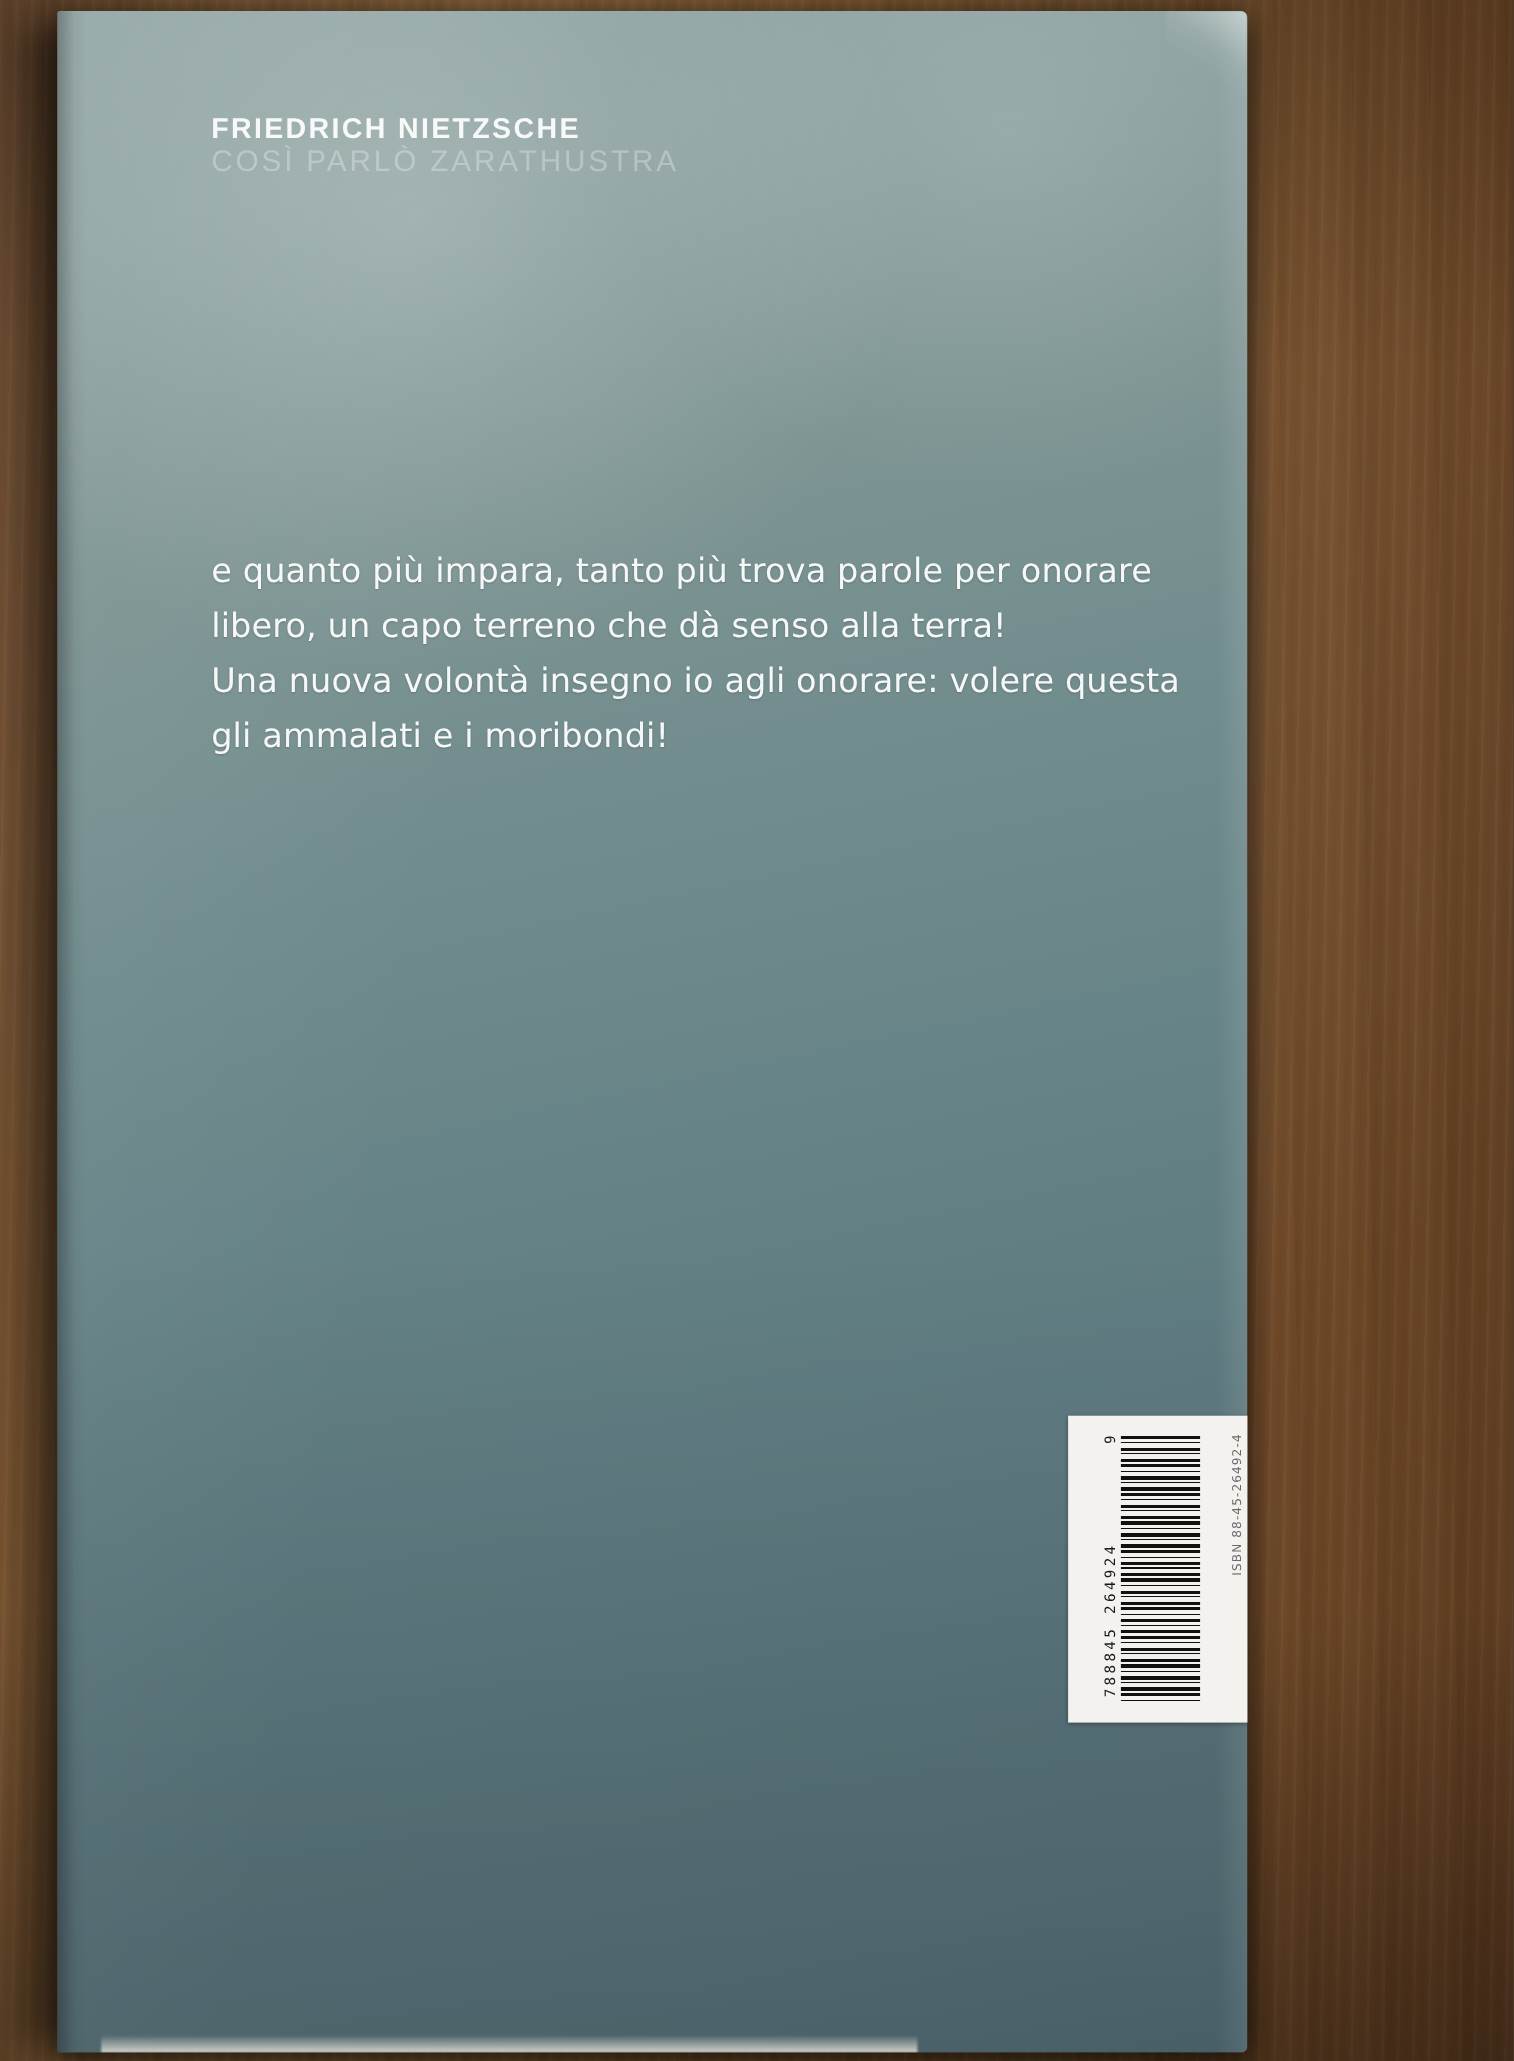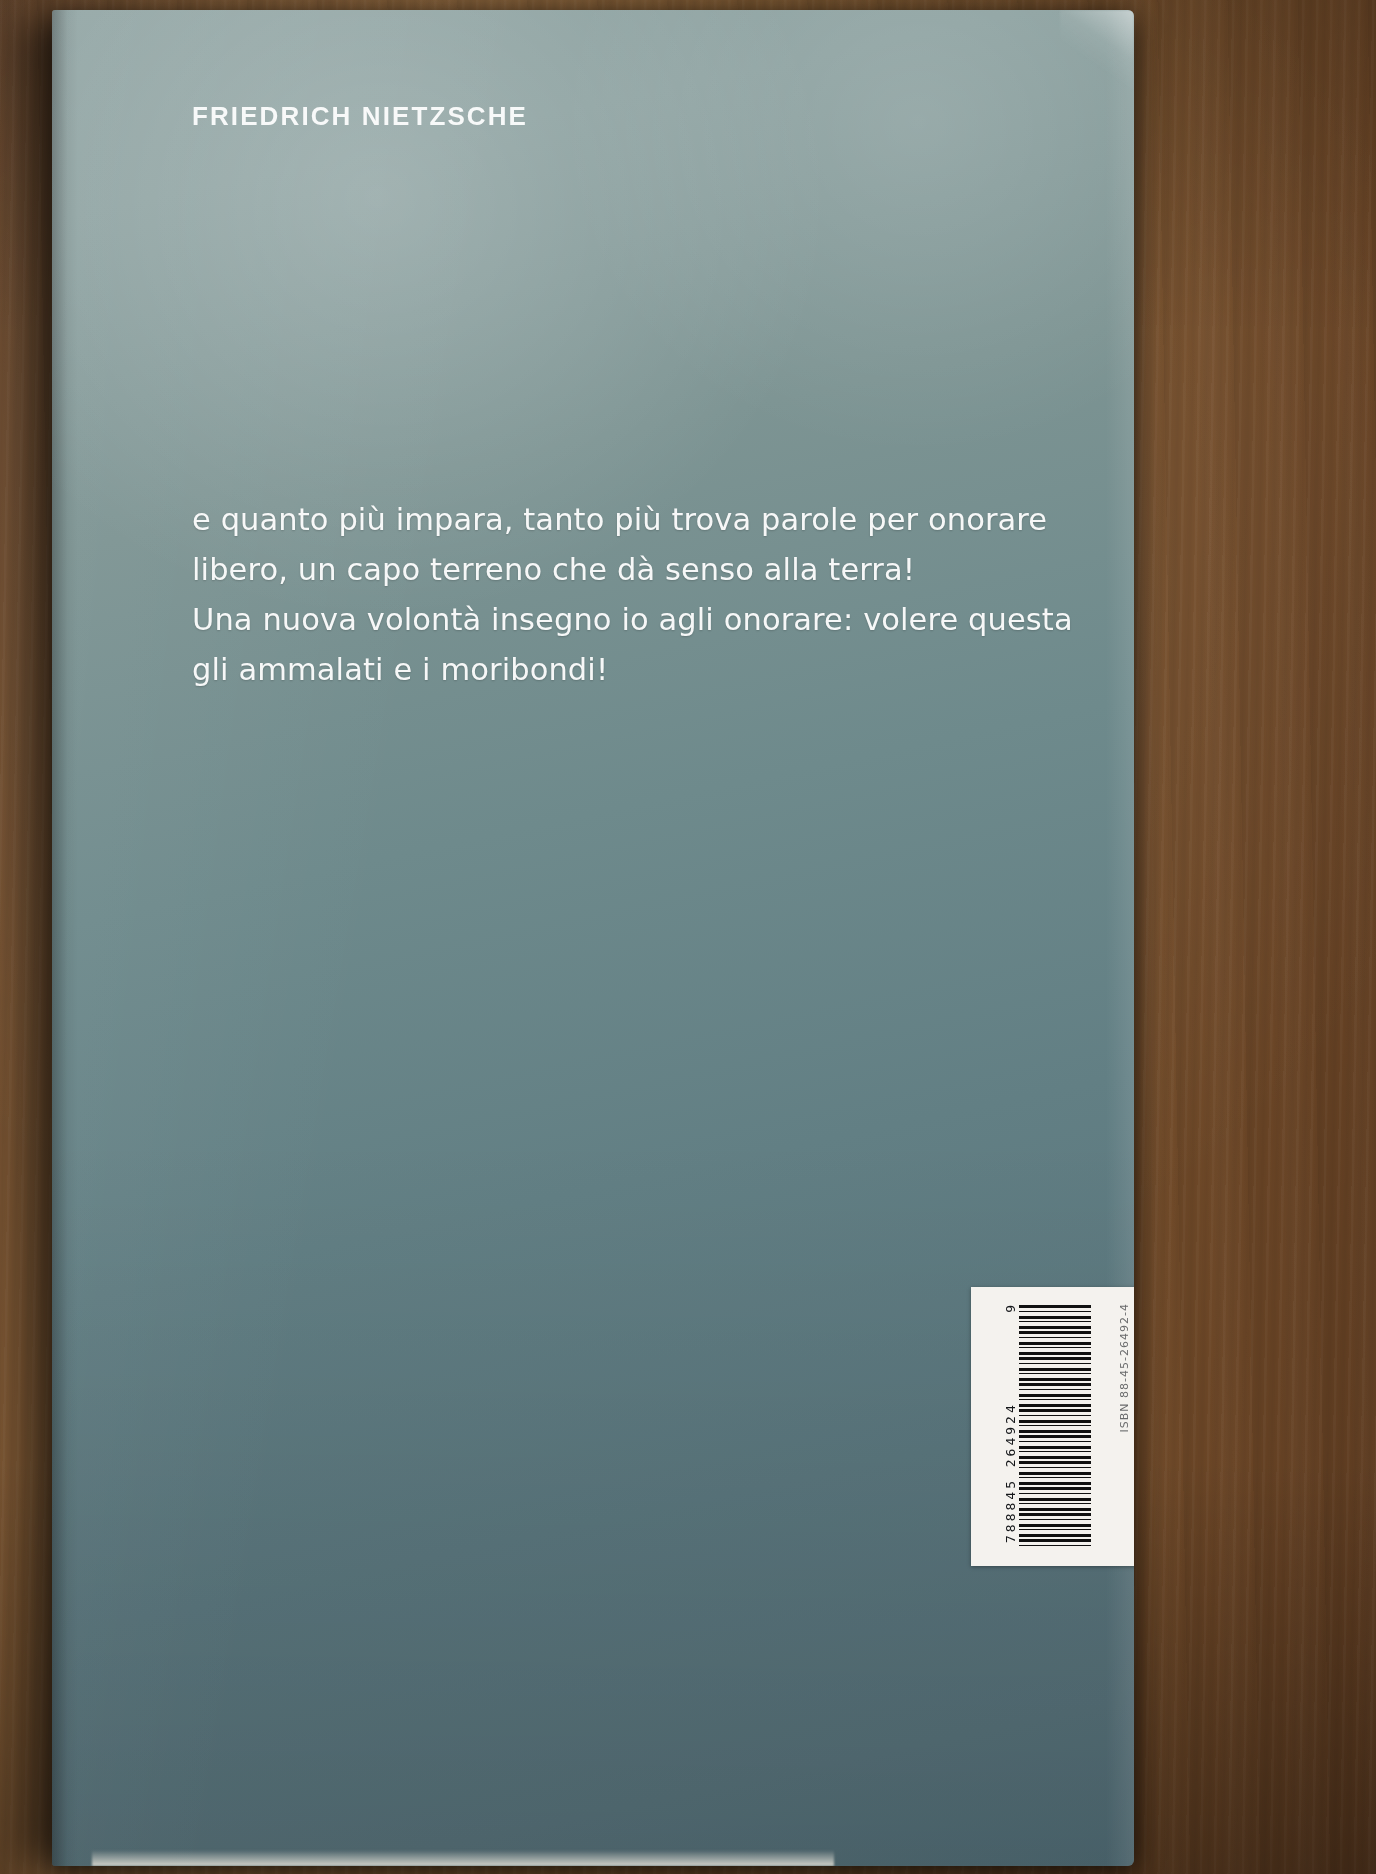--- a/index.html
+++ b/index.html
@@ -259,20 +259,21 @@
   <div id="book">
     <div id="book-cover"></div>
     <div id="cover-edge-left"></div>
     <div id="cover-edge-right"></div>
     <div id="cover-sheen"></div>
     <div id="jacket-crinkle"></div>
     <div id="page-block-bottom"></div>
 
     <div id="header">
       <div id="author">FRIEDRICH NIETZSCHE</div>
+      <div id="series-title">COSÌ PARLÒ ZARATHUSTRA</div>
     </div>
 
     <div id="quote">
       <div class="line">e quanto più impara, tanto più trova parole per onorare</div>
       <div class="line">libero, un capo terreno che dà senso alla terra!</div>
       <div class="line">Una nuova volontà insegno io agli onorare: volere questa</div>
       <div class="line">gli ammalati e i moribondi!</div>
     </div>
 
     <div id="barcode-sticker">

